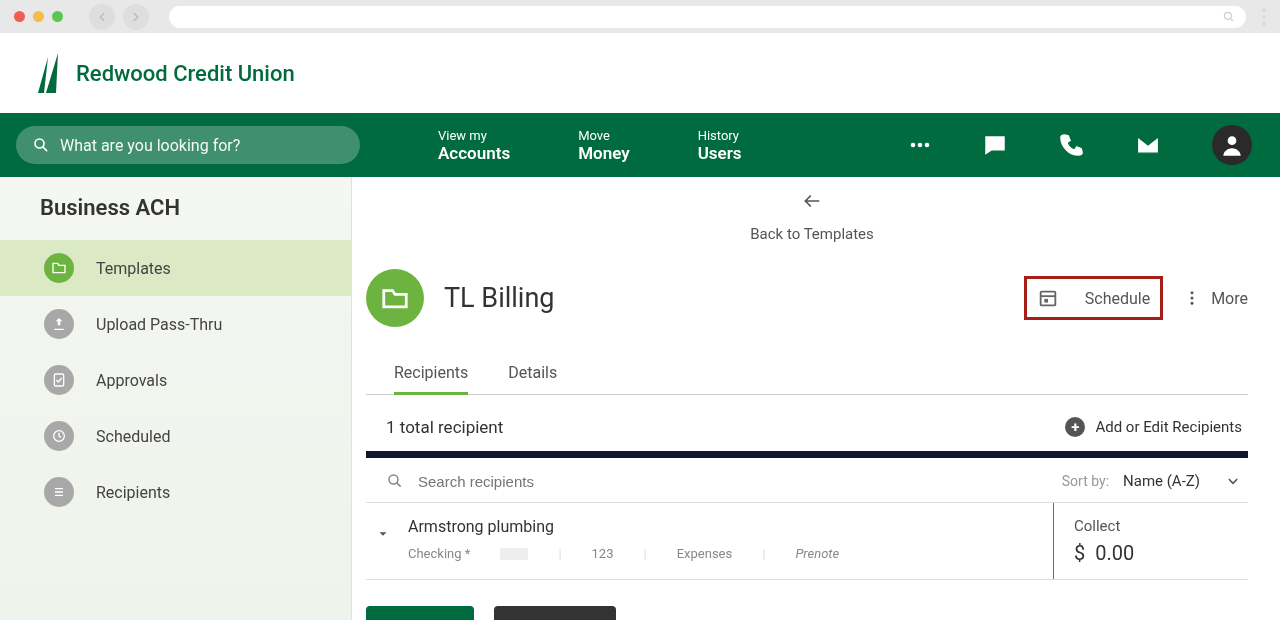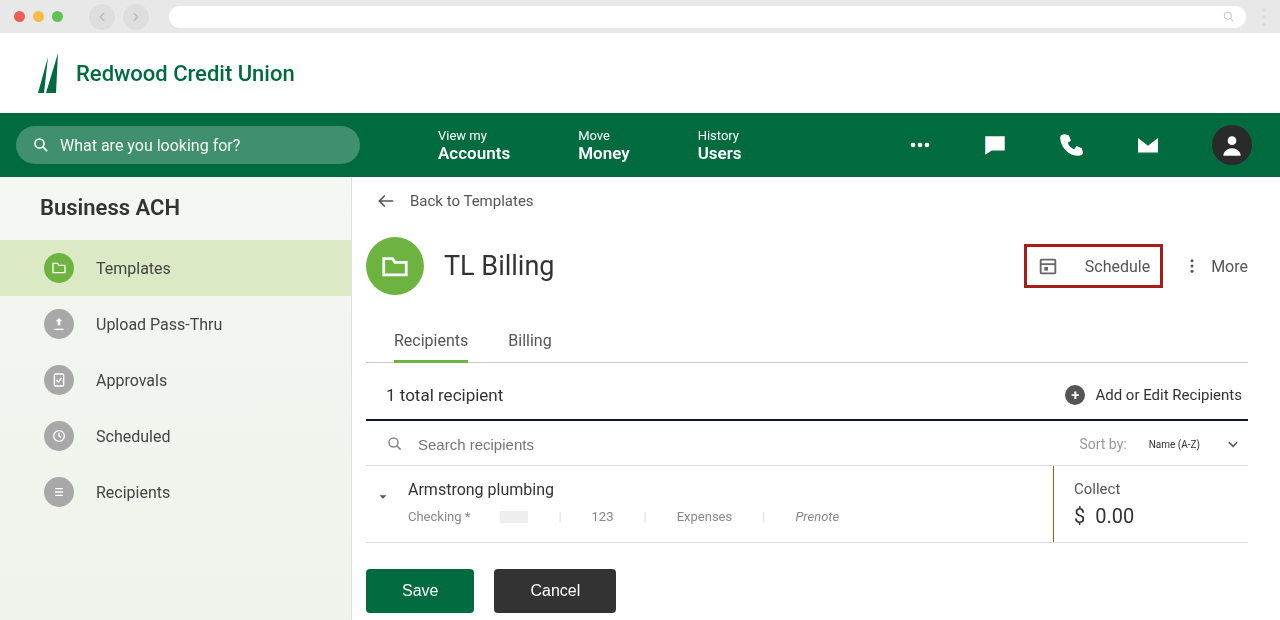--- a/index.html
+++ b/index.html
@@ -39,40 +39,40 @@
 .main-layout { display: flex; height: calc(620px - 33px - 73px - 64px); }
 .sidebar { width: 352px; background: linear-gradient(180deg, #f5f7f2 0%, #eef3eb 100%); border-right: 1px solid #e0e0e0; }
 .sidebar-title { font-size: 22px; font-weight: 600; color: #333; padding: 18px 24px 20px 40px; }
 .sidebar-item { display: flex; align-items: center; padding: 13px 20px 13px 44px; gap: 22px; cursor: pointer; font-size: 16px; color: #444; }
 .sidebar-item.active { background: #dbe9c4; }
 .sidebar-icon { width: 30px; height: 30px; border-radius: 50%; background: #a8a8a8; display: flex; align-items: center; justify-content: center; color: #fff; flex-shrink: 0; }
 .sidebar-item.active .sidebar-icon { background: #6db33f; }
 
 
 .content { flex: 1; padding: 0 32px 0 14px; overflow: hidden; }
-.back-row { padding: 14px 0 16px 10px; display: flex; align-items: center; gap: 14px; color: #555; font-size: 15px; cursor: pointer; }
+.back-row { padding: 14px 0 16px 10px; display: flex; align-items: center; gap: 14px; color: #555; font-size: 15px; cursor: pointer; flex-direction: column; }
 .header-row { display: flex; align-items: center; padding: 10px 0 12px 0; }
 .folder-circle { width: 58px; height: 58px; border-radius: 50%; background: #6db33f; display: flex; align-items: center; justify-content: center; margin-right: 20px; }
 .template-title { font-size: 27px; color: #333; flex: 1; }
 .schedule-btn { border: 3px solid #a51e18; padding: 8px 10px; display: flex; align-items: center; gap: 26px; color: #555; font-size: 16px; cursor: pointer; }
 .more-btn { display: flex; align-items: center; gap: 10px; margin-left: 20px; color: #555; font-size: 16px; cursor: pointer; }
 
 .tabs-row { display: flex; gap: 40px; padding: 24px 20px 0 28px; border-bottom: 1px solid #ccc; }
 .tab { padding-bottom: 12px; color: #555; font-size: 16px; cursor: pointer; position: relative; }
 .tab.active::after { content: ""; position: absolute; bottom: -1px; left: 0; right: 0; height: 3px; background: #6db33f; }
 
-.recipients-bar { display: flex; justify-content: space-between; align-items: center; padding: 22px 6px 14px 20px; border-bottom: 2px solid #0f172a; }
+.recipients-bar { display: flex; justify-content: space-between; align-items: center; padding: 22px 6px 14px 20px; border-bottom: 7px solid #0f172a; }
 .total-text { font-size: 17px; color: #333; }
 .add-edit { display: flex; align-items: center; gap: 10px; color: #333; font-size: 15px; cursor: pointer; }
 .plus-circle { width: 20px; height: 20px; border-radius: 50%; background: #555; color: #fff; display: flex; align-items: center; justify-content: center; font-weight: bold; }
 
 .search-row { display: flex; align-items: center; padding: 14px 6px 12px 20px; border-bottom: 1px solid #ddd; gap: 14px; }
 .search-row input { border: none; outline: none; font-size: 15px; flex: 1; }
 .sort-label { color: #999; font-size: 14px; }
-.sort-value { color: #333; font-size: 10px; margin-left: 8px; margin-right: 10px; }
+.sort-value { color: #333; font-size: 15px; margin-right: 10px; }
 
 .recipient-row { display: flex; border-bottom: 1px solid #ddd; }
 .recipient-left { flex: 1; padding: 14px 20px 14px 10px; display: flex; align-items: flex-start; gap: 10px; }
 .recipient-left .chev { color: #555; padding-top: 10px; width: 22px; }
 .recipient-info .name { color: #333; font-size: 16px; margin-bottom: 10px; }
 .recipient-meta { display: flex; gap: 30px; align-items: center; font-size: 13px; color: #888; }
 .recipient-meta .masked { background: #eee; display: inline-block; width: 28px; height: 12px; vertical-align: middle; }
 .recipient-meta .sep { color: #ddd; }
 .recipient-meta .prenote { font-style: italic; }
 .recipient-right { width: 195px; border-left: 1px solid #a16207; padding: 14px 20px; }
@@ -263,21 +263,21 @@
             <circle cx="12" cy="5" r="2" fill="#555"></circle>
             <circle cx="12" cy="12" r="2" fill="#555"></circle>
             <circle cx="12" cy="19" r="2" fill="#555"></circle>
           </svg>
         <span>More</span>
       </div>
     </div>
 
     <div class="tabs-row">
       <div class="tab active">Recipients</div>
-      <div class="tab">Billing</div>
+      <div class="tab">Details</div>
     </div>
 
     <div class="recipients-bar">
       <div class="total-text">1 total recipient</div>
       <div class="add-edit">
         <div class="plus-circle">+</div>
         <span>Add or Edit Recipients</span>
       </div>
     </div>
 

